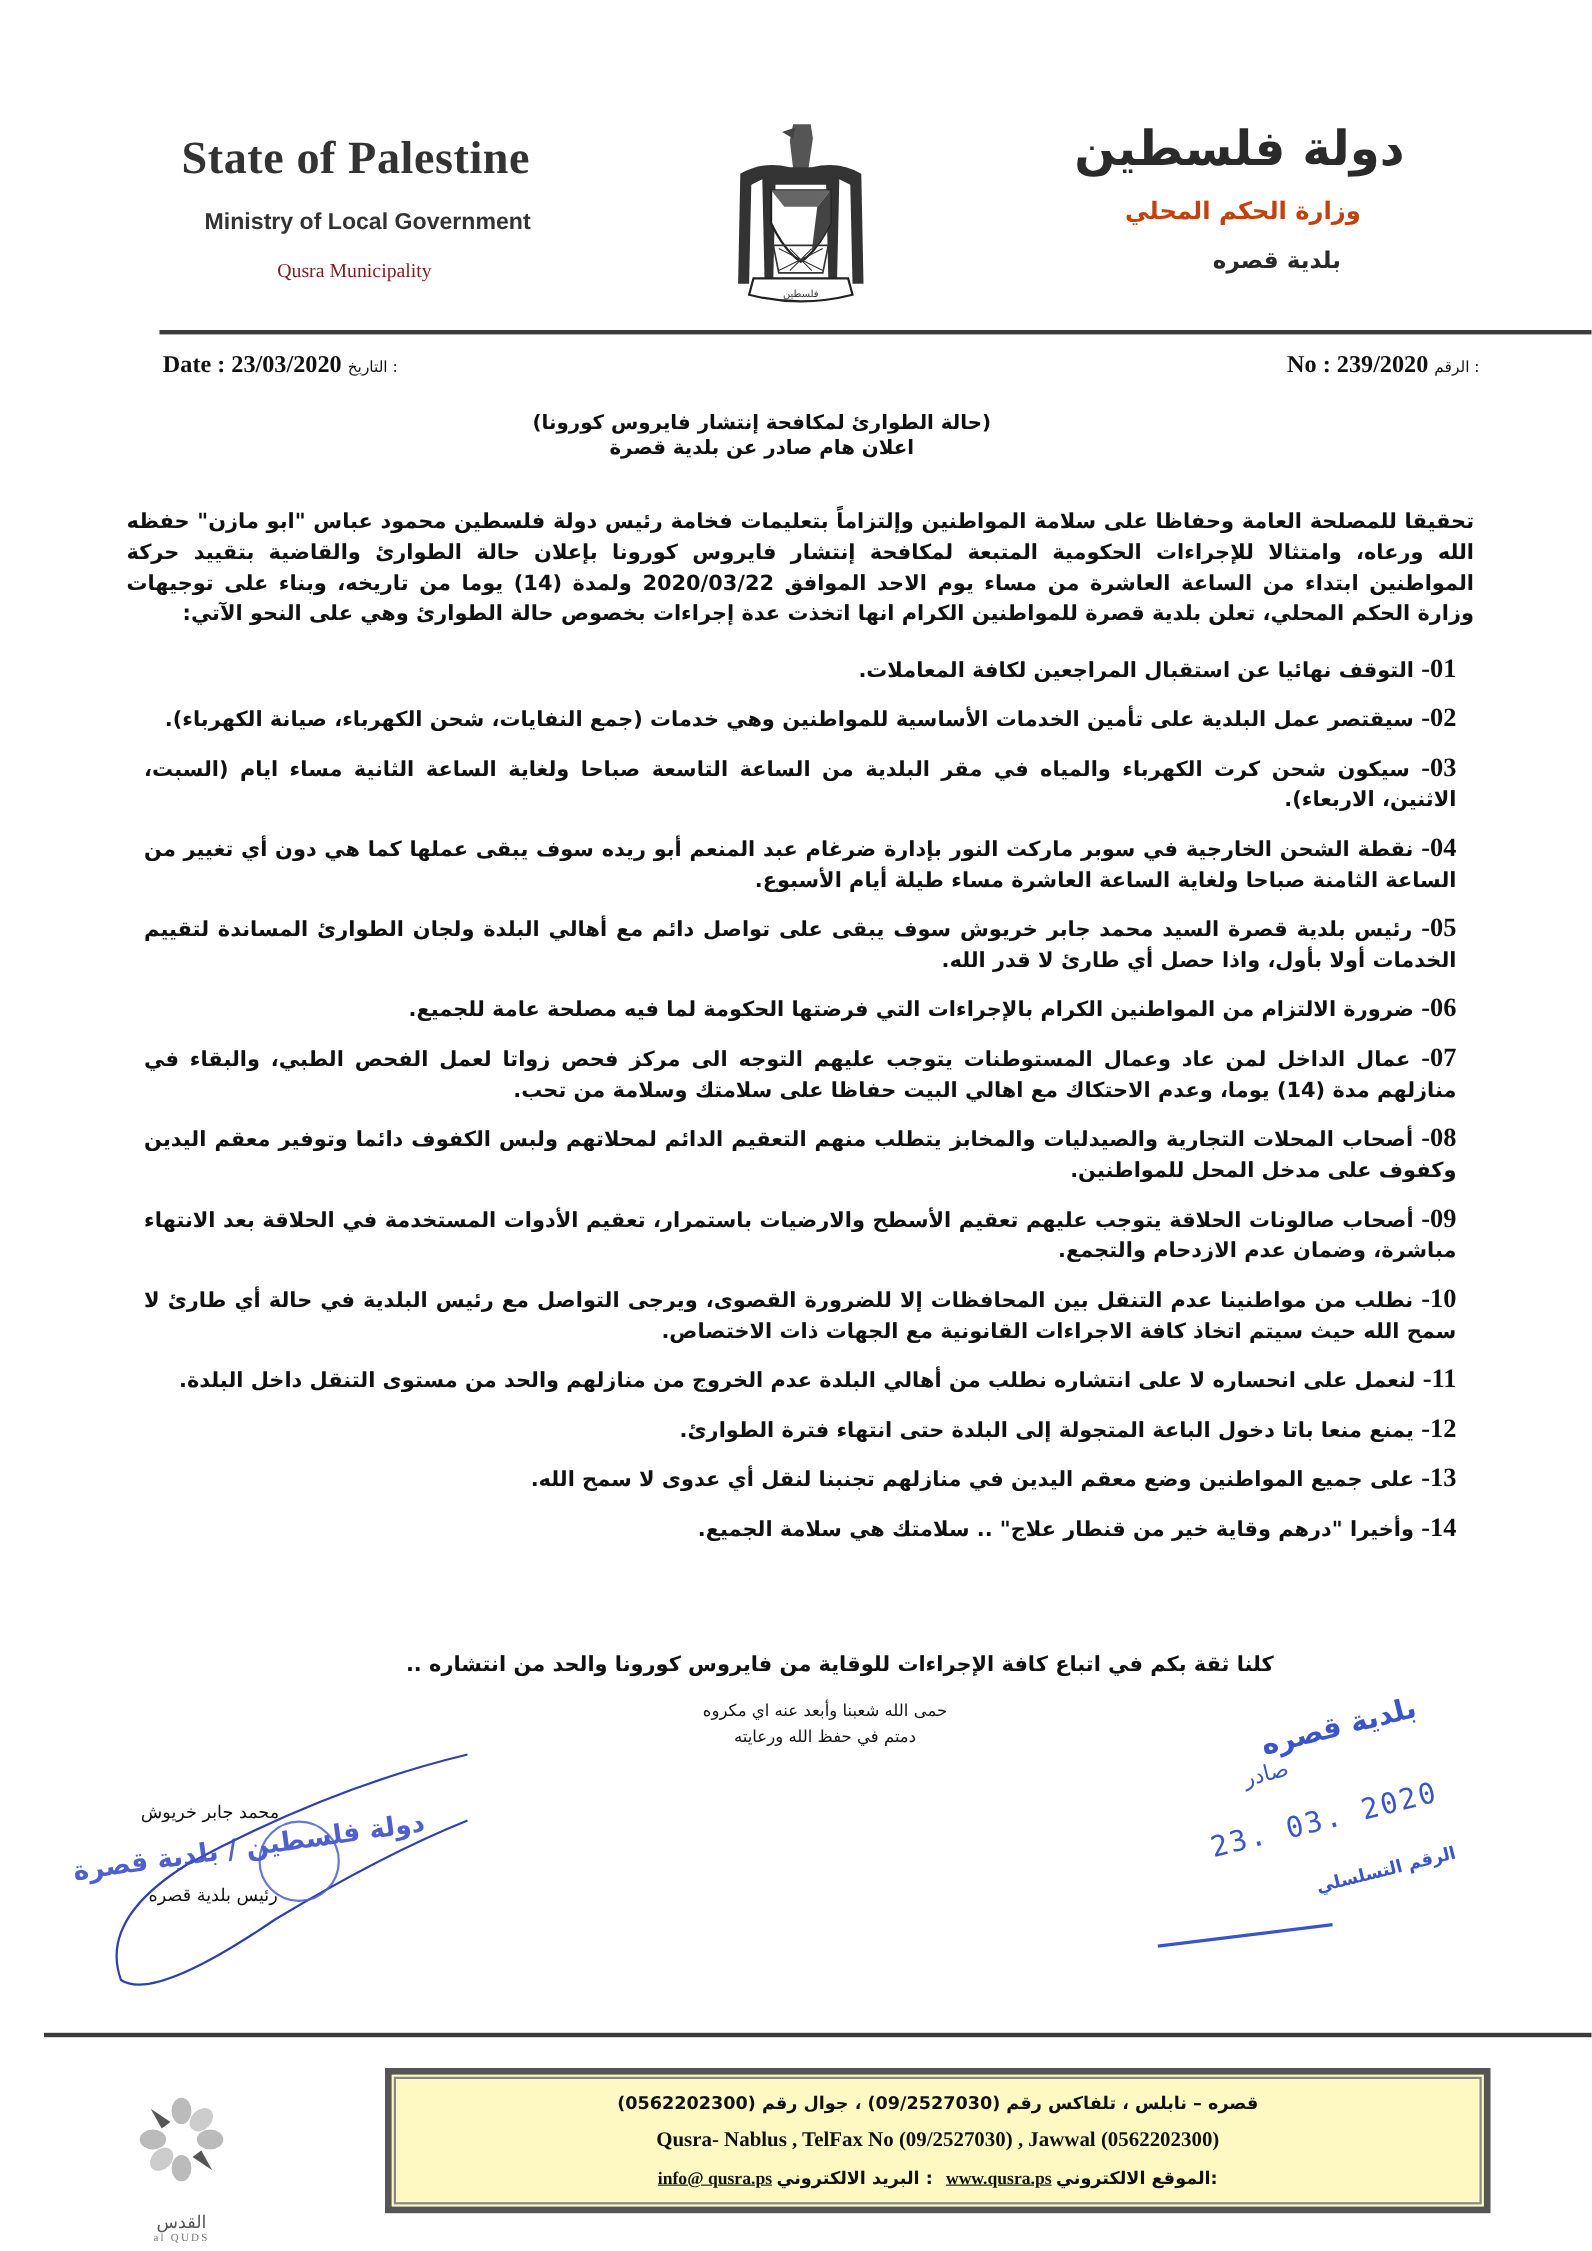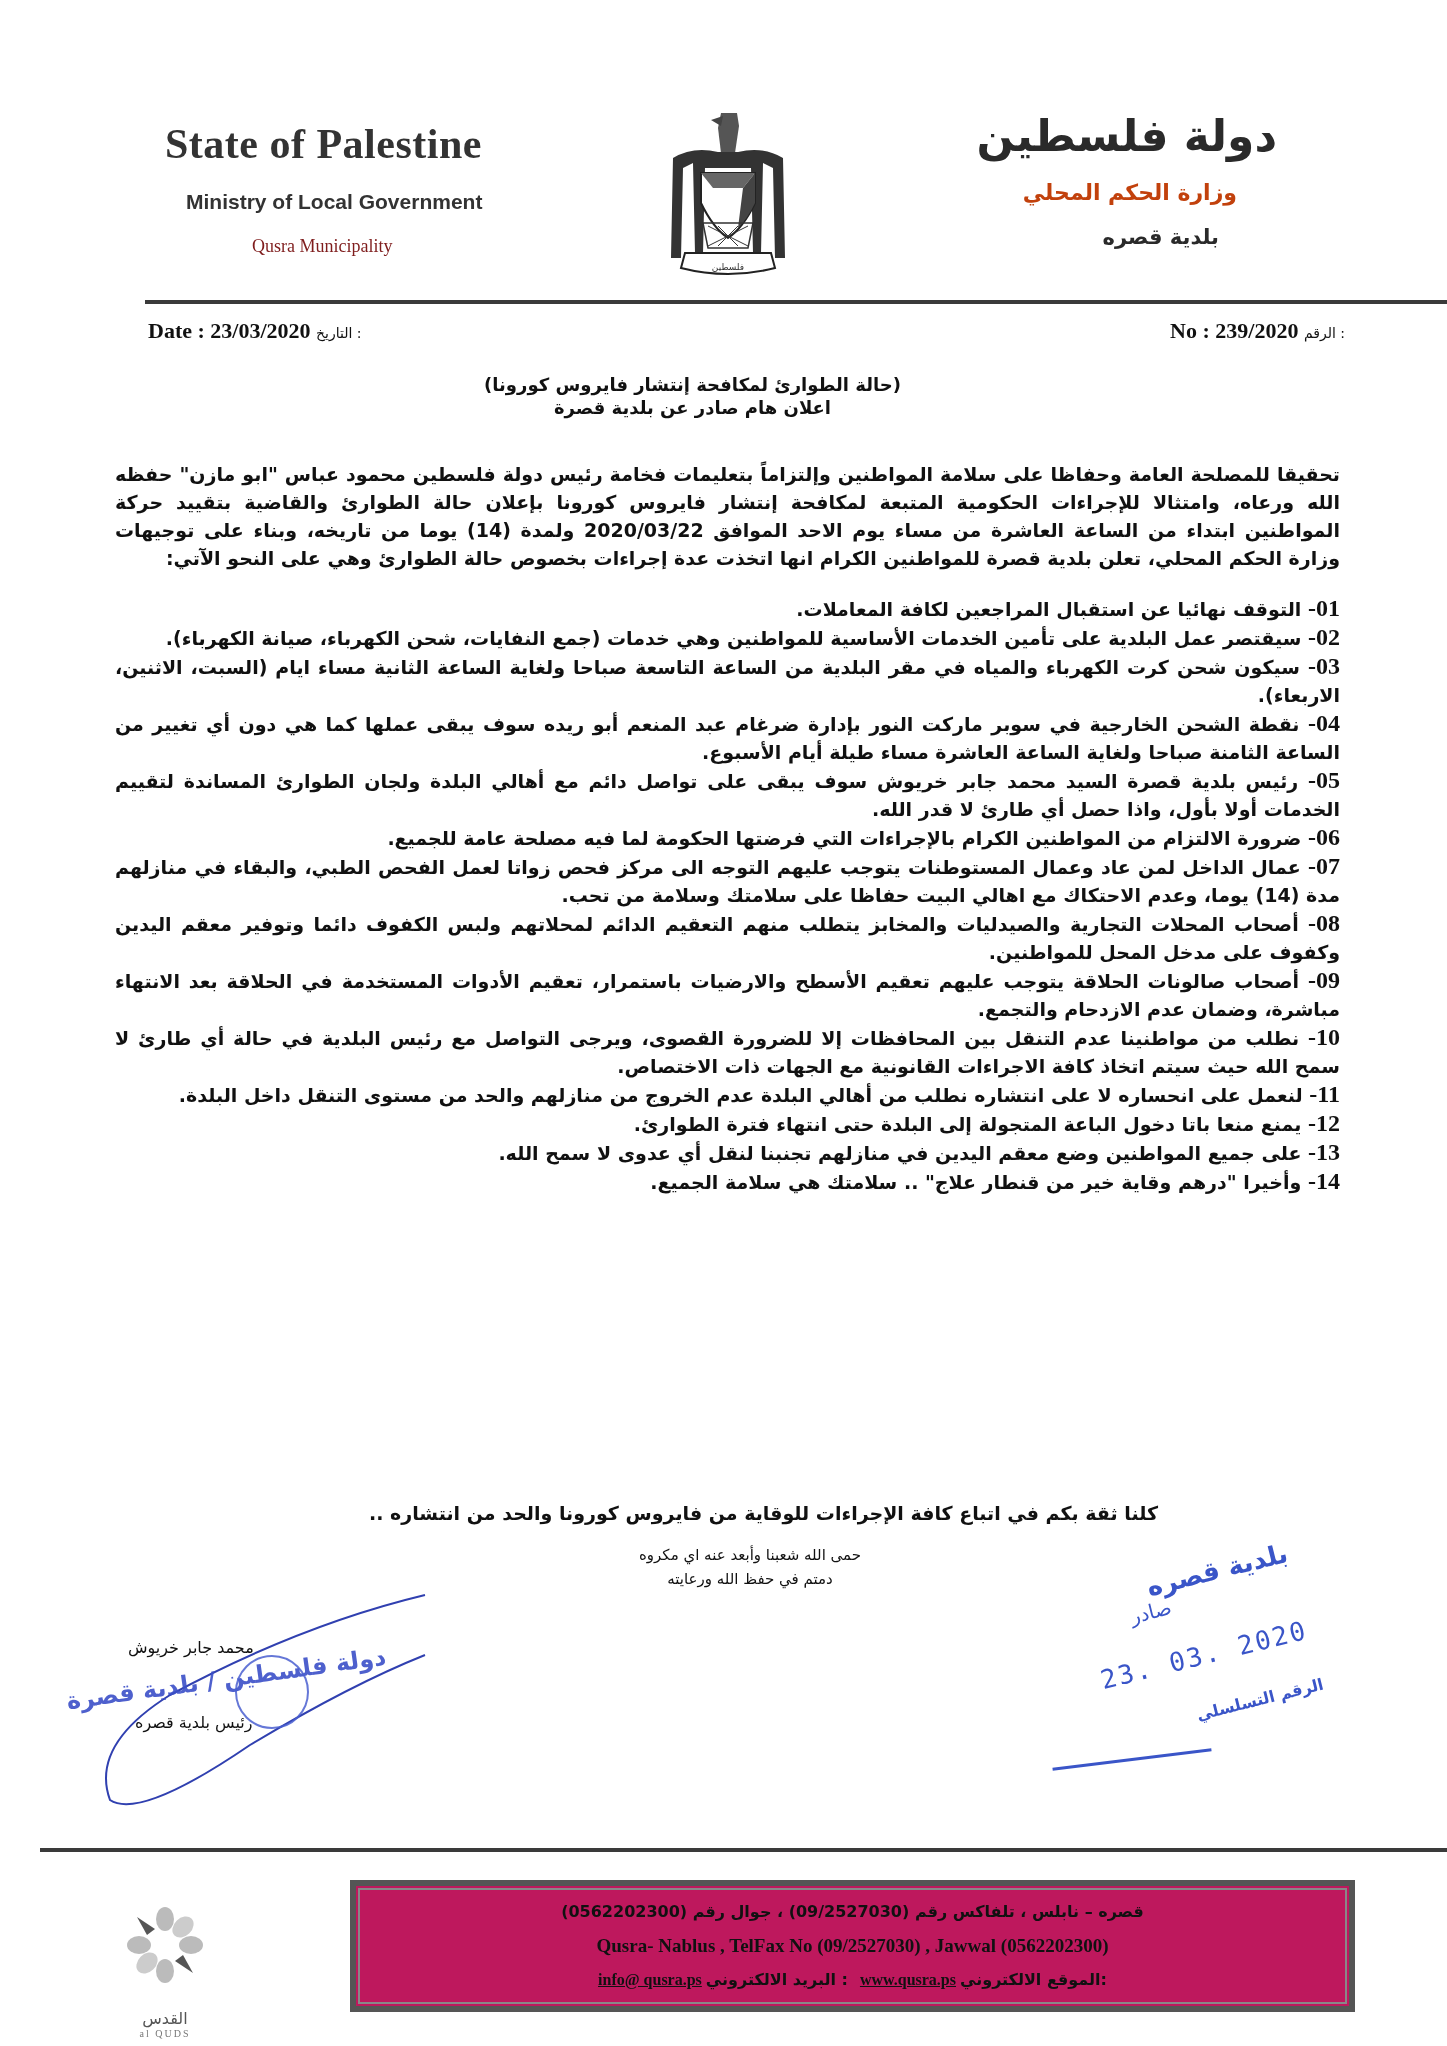--- a/index.html
+++ b/index.html
@@ -23,21 +23,21 @@
 
   #date-line { left:148px; top:318px; font-size:22px; font-weight:bold; }
   #date-line .ar-lbl { font-family:"DejaVu Sans",sans-serif; font-size:14px; font-weight:normal; }
   #no-line { right:102px; top:318px; font-size:22px; font-weight:bold; }
   #no-line .ar-lbl { font-family:"DejaVu Sans",sans-serif; font-size:14px; font-weight:normal; }
 
   #title { left:0; width:1385px; top:373px; text-align:center; font-size:18px; line-height:23px; font-weight:bold; }
 
   #body { left:115px; width:1225px; top:444px; font-size:19px; line-height:28px; font-weight:bold; text-align:justify; }
   #intro { margin:16px 0 22px 0; }
-  .item { margin:0; }
+  .item { margin:16px; }
   .item-num { font-family:"Liberation Serif","DejaVu Serif",serif; font-size:24px; font-weight:bold; }
 
   #closing { left:0; width:1447px; top:1502px; text-align:center; font-size:19px; font-weight:bold; padding-left:80px; box-sizing:border-box; }
   #blessing { left:540px; width:420px; top:1543px; text-align:center; font-size:15px; line-height:24px; }
 
   
   #sig-name { left:128px; top:1638px; font-size:16px; }
   #sig-title { left:135px; top:1713px; font-size:16px; }
   #sig-stamp-text { left:65px; top:1665px; font-size:24px; font-weight:bold; color:#3b4fc8; transform:rotate(-8deg); opacity:0.9; }
   #sig-seal { left:235px; top:1655px; width:70px; height:70px; border:2px solid #4a5fd0; border-radius:50%; opacity:0.85; }
@@ -47,21 +47,21 @@
   #stamp-date { left:1098px; top:1640px; font-size:26px; color:#3a55c8; font-family:"DejaVu Sans Mono",monospace; transform:rotate(-14deg); letter-spacing:2px; }
   #stamp-serial { left:1195px; top:1690px; font-size:16px; font-weight:bold; color:#3a55c8; transform:rotate(-14deg); }
   #stamp-underline { left:1052px; top:1758px; width:160px; height:3px; background:#3a55c8; transform:rotate(-7deg); }
 
   #rule-bottom { top:1848px; left:40px; width:1407px; height:4px; background:#3a3a3a; }
 
   
   #footer-logo { left:110px; top:1905px; width:110px; height:130px; text-align:center; }
   #footer-logo-ar { font-size:16px; color:#555; margin-top:20px; }
   #footer-logo-en { font-size:10px; color:#777; letter-spacing:2px; }
-  #footer-box { left:350px; top:1880px; width:1005px; height:132px; border:6px solid #555; box-sizing:border-box; background:#be185d; }
+  #footer-box { left:350px; top:1880px; width:1005px; height:132px; border:6px solid #555; box-sizing:border-box; background:#fef9c3; }
   #footer-inner { position:absolute; left:2px; right:2px; top:2px; bottom:2px; border:2px solid #888; }
   .f-line { position:absolute; left:0; width:100%; text-align:center; }
   #f-ar { top:12px; font-size:16px; font-weight:bold; }
   #f-en { top:45px; font-size:19px; font-weight:bold; }
   #f-web { top:80px; font-size:16px; font-weight:bold; }
   .u { text-decoration:underline; }
   a.u { color:#111; }
 </style>
 </head>
 <body>

